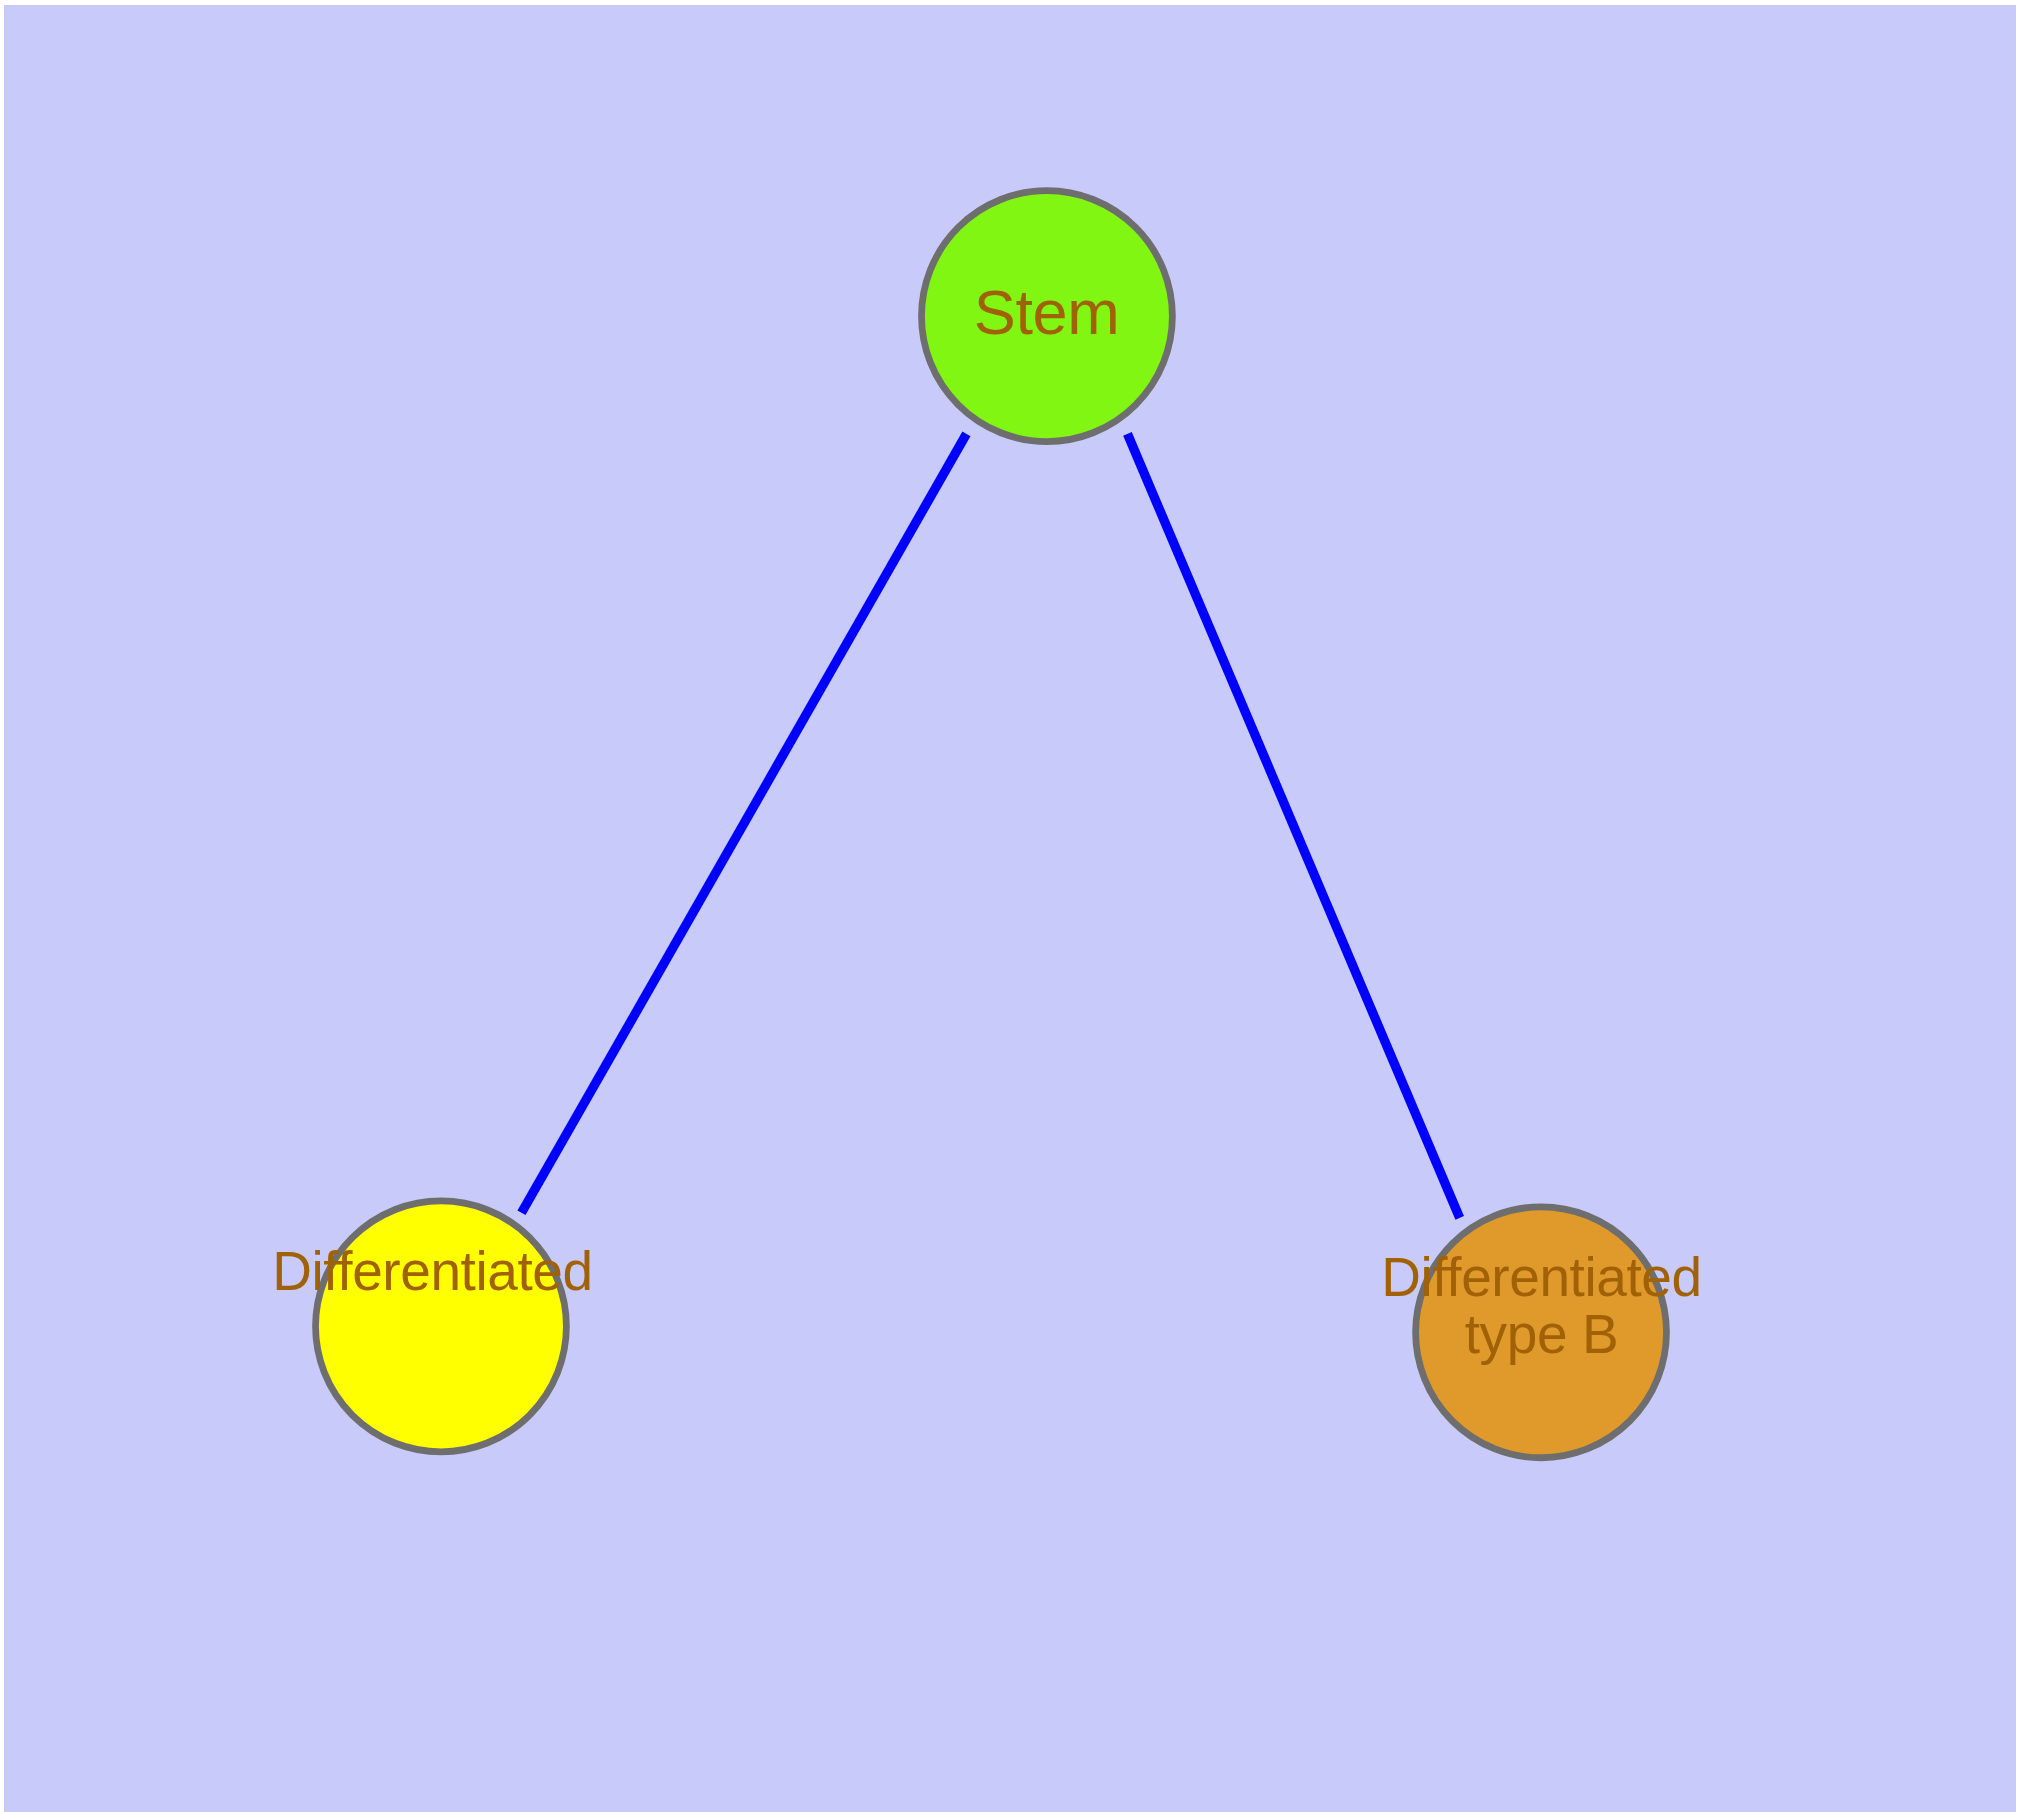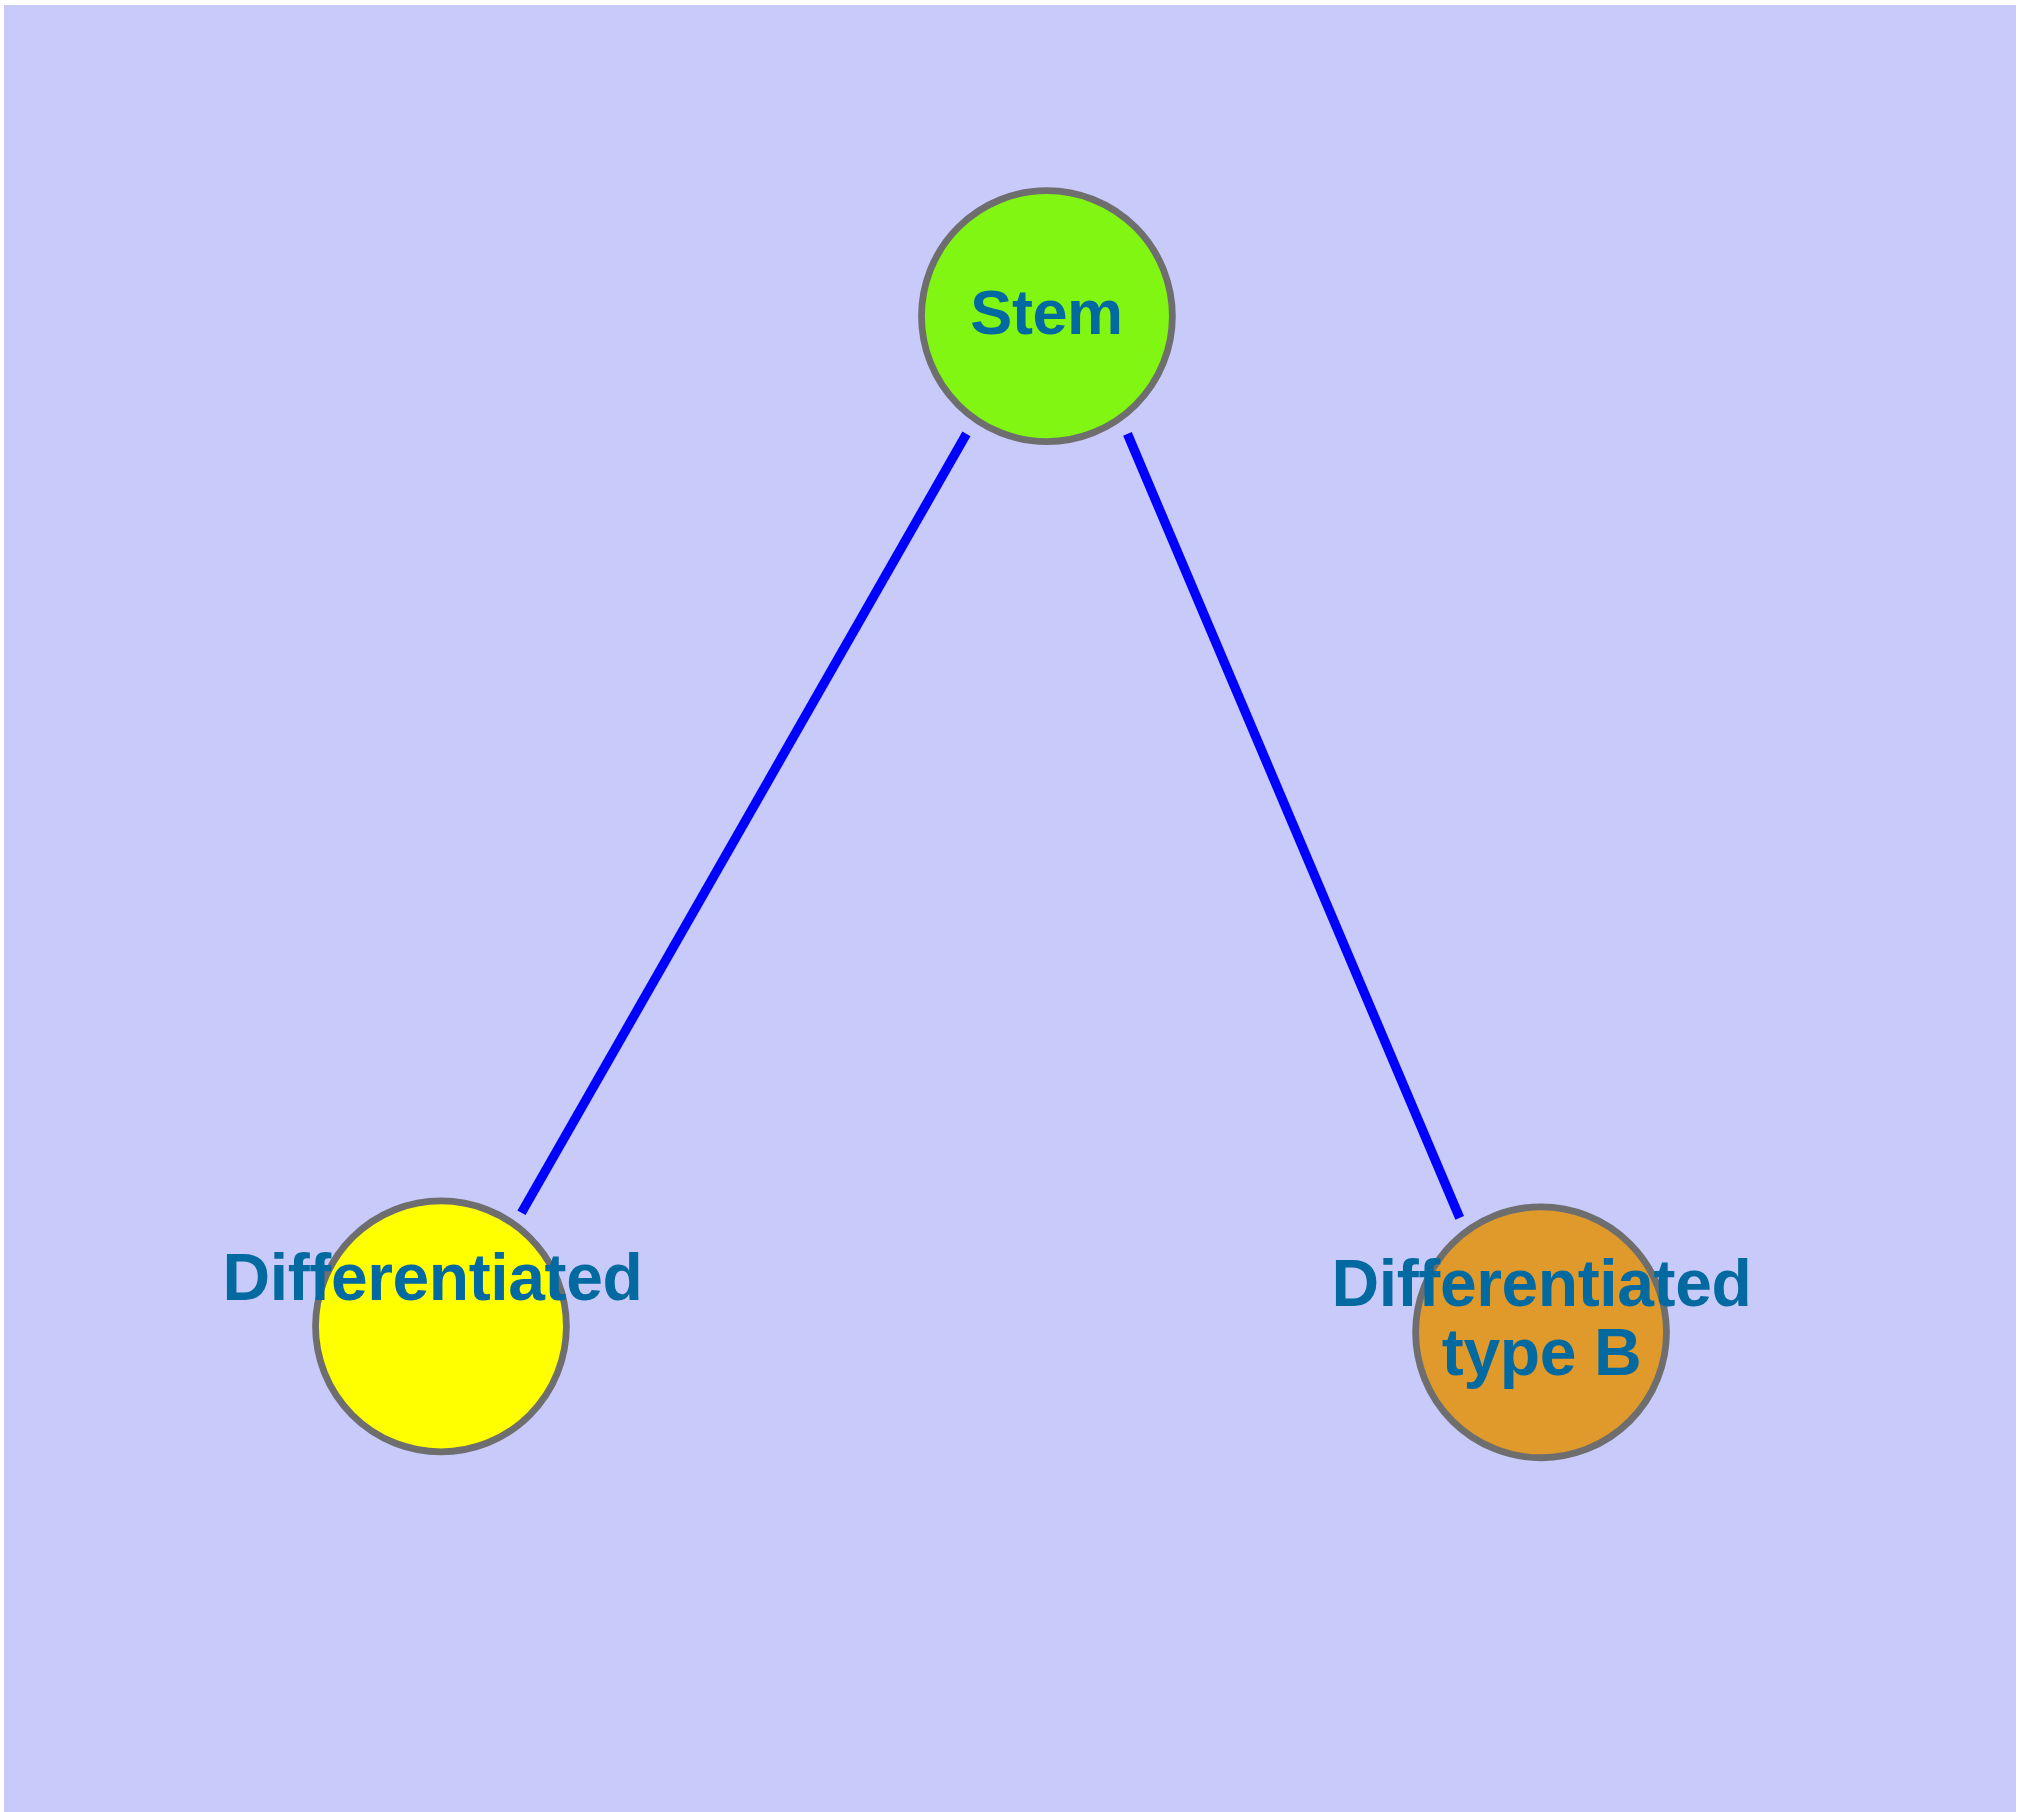--- a/index.html
+++ b/index.html
@@ -28,32 +28,32 @@
     position: absolute;
     left: 0;
     top: 0;
     width: 2021px;
     height: 1812px;
     display: block;
   }
   .node-label {
     position: absolute;
     text-align: center;
-    font-weight: bold;
-    color: #0369a1;
+    font-weight: normal;
+    color: #a16207;
     line-height: 1.04;
     white-space: nowrap;
     letter-spacing: -0.4px;
     -webkit-font-smoothing: antialiased;
   }
   .label-stem {
     font-size: 63px;
   }
   .label-diff {
-    font-size: 66px;
+    font-size: 55px;
   }
 </style>
 </head>
 <body>
 
 <div id="canvas">
   <div id="plot-area"></div>
 
   <svg id="graph-svg" viewBox="0 0 2384 2138" xmlns="http://www.w3.org/2000/svg">
     <g>

